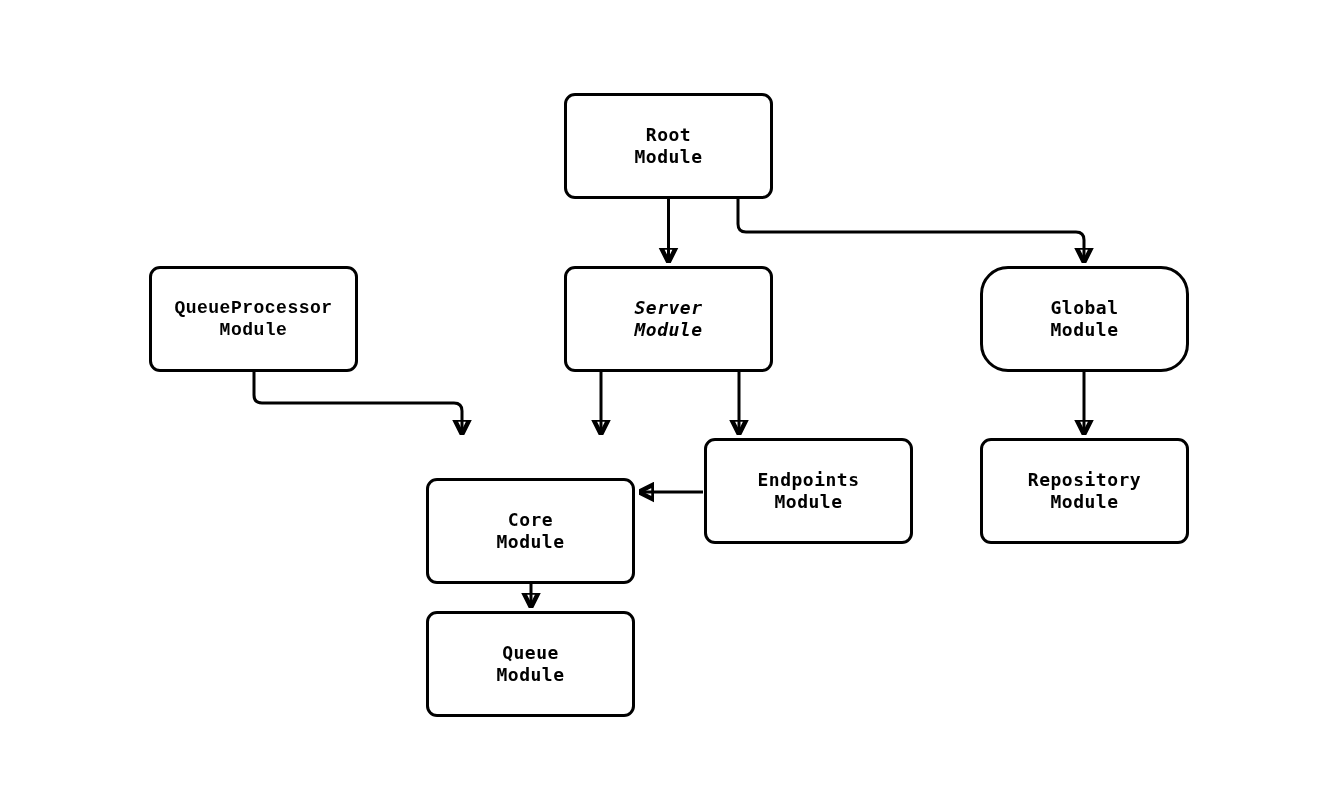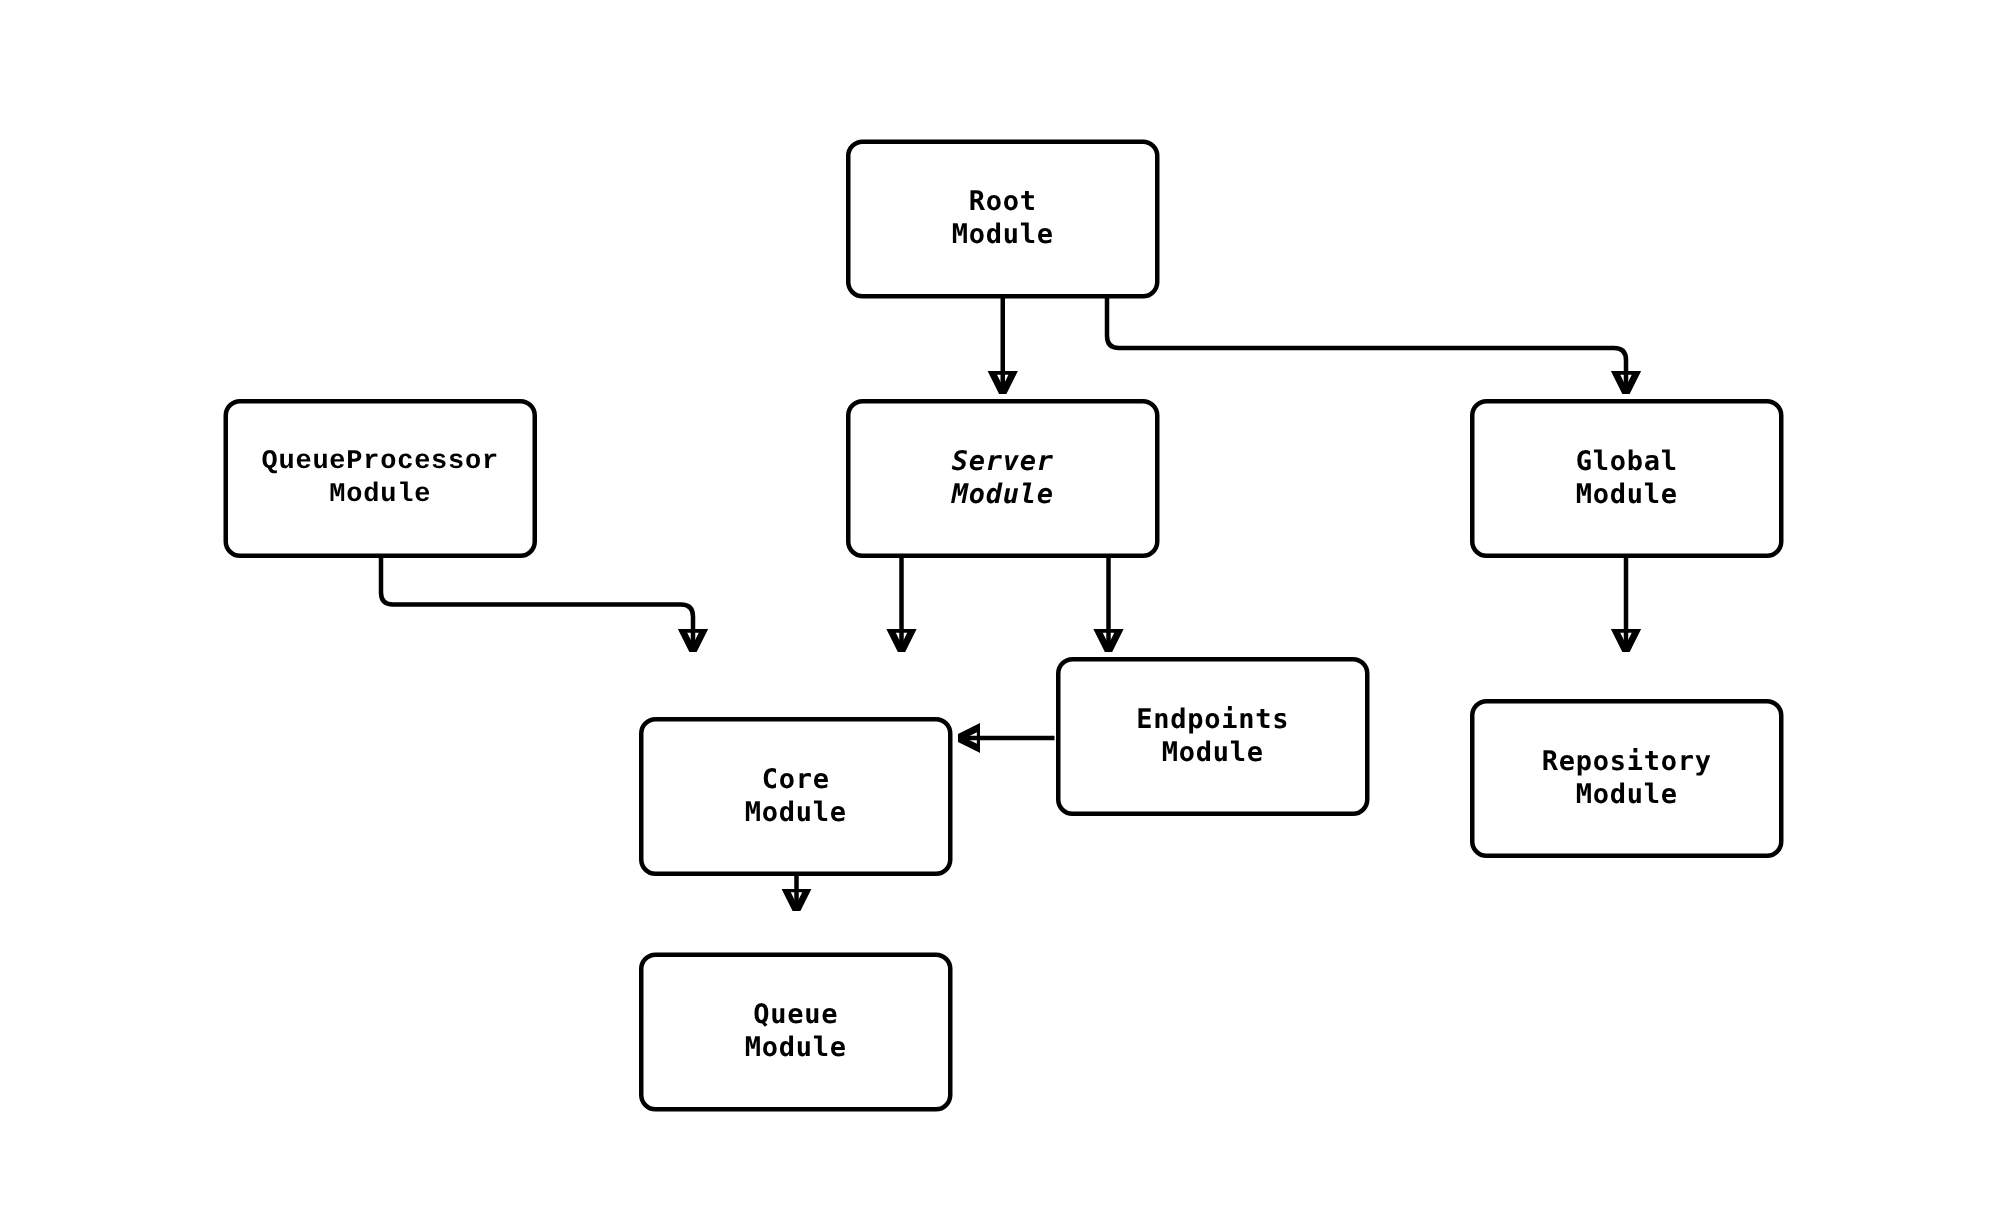--- a/index.html
+++ b/index.html
@@ -53,25 +53,25 @@
     font-weight: bold;
     color: #000000;
     text-align: center;
     white-space: pre-line;
     letter-spacing: 0.5px;
   }
   
   .pos-root          { left: 548px; top:  93px; }
   .pos-server        { left: 548px; top: 266px; font-style: italic; }
   .pos-queueprocessor{ left: 133px; top: 266px; font-family: Liberation Mono, monospace; }
-  .pos-global        { left: 964px; top: 266px; }
+  .pos-global        { left: 964px; top: 266px; border-radius: 28px; }
   .pos-core          { left: 410px; top: 438px; margin-top: 40px; }
   .pos-endpoints     { left: 688px; top: 438px; }
-  .pos-repository    { left: 964px; top: 438px; margin-top: 28px; }
-  .pos-queue         { left: 410px; top: 611px; margin-top: 24px; }
+  .pos-repository    { left: 964px; top: 438px; }
+  .pos-queue         { left: 410px; top: 611px; }
 </style>
 </head>
 <body>
 
 <div class="diagram-canvas">
 
   <svg class="edges-layer" width="1337" height="809" viewBox="0 0 1337 809" xmlns="http://www.w3.org/2000/svg">
     <defs>
       <marker id="arrowhead" viewBox="0 0 10 10" refX="9" refY="5" markerWidth="15" markerHeight="21" markerUnits="userSpaceOnUse" orient="auto">
         <path d="M0,0 L10,5 L0,10 z" fill="#000000"></path>

